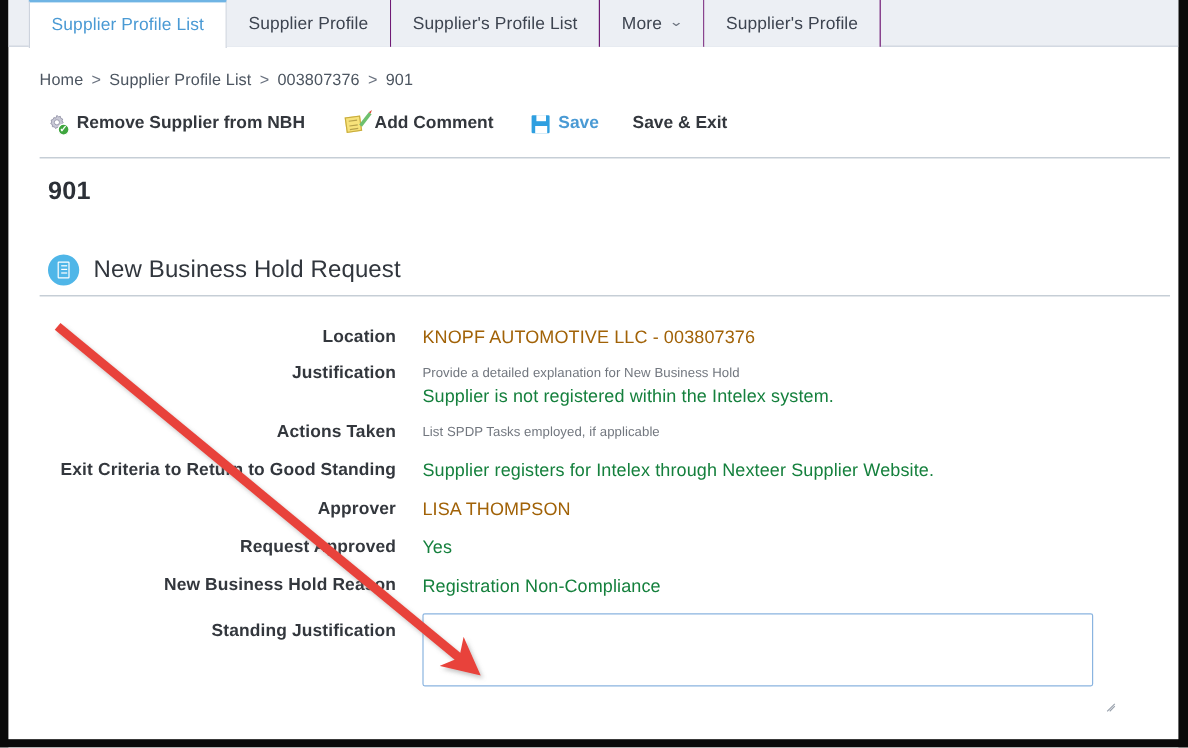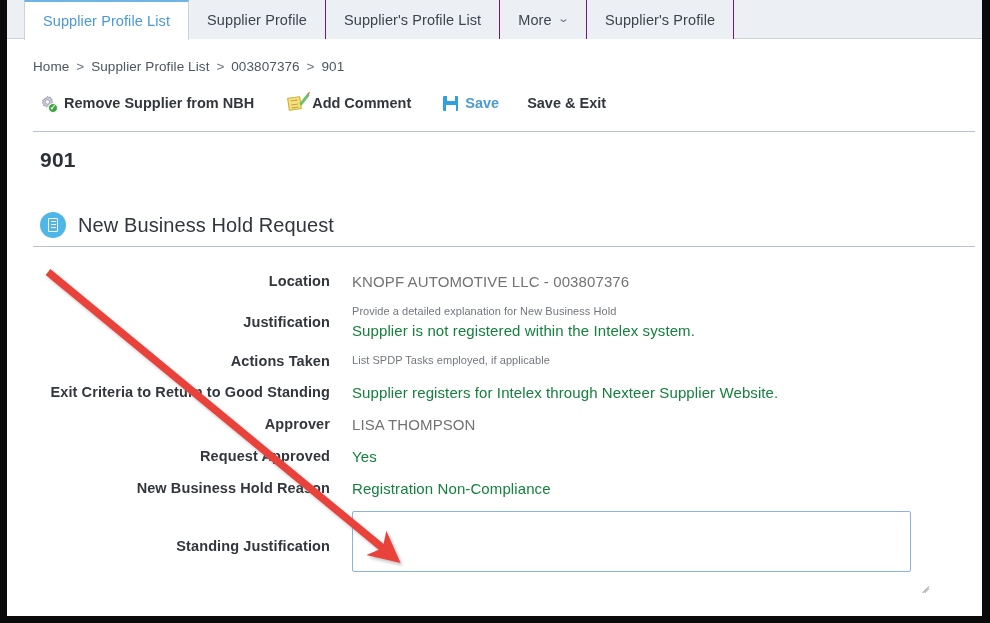--- a/index.html
+++ b/index.html
@@ -264,21 +264,21 @@
 
   
   #form {
     position: absolute;
     left: 0;
     top: 272px;
     width: 950px;
   }
   .frow {
     display: flex;
-    align-items: center;
+    align-items: flex-start;
     margin-bottom: 13px;
   }
   .flabel {
     width: 345px;
     flex: 0 0 345px;
     text-align: right;
     padding-right: 22px;
     box-sizing: border-box;
     font-size: 14.5px;
     font-weight: bold;
@@ -286,21 +286,21 @@
     line-height: 19px;
     letter-spacing: .1px;
   }
   .fvalue {
     flex: 1 1 auto;
     font-size: 15px;
     color: #15803d;
     line-height: 19px;
     letter-spacing: .1px;
   }
-  .fvalue.linkval { color: #737373; }
+  .fvalue.linkval { color: #a16207; }
   .fhint {
     font-size: 11px;
     color: #72777f;
     line-height: 15px;
     letter-spacing: .05px;
     margin-bottom: 2px;
   }
   .frow.hinted .flabel { line-height: 15px; }
 
   

